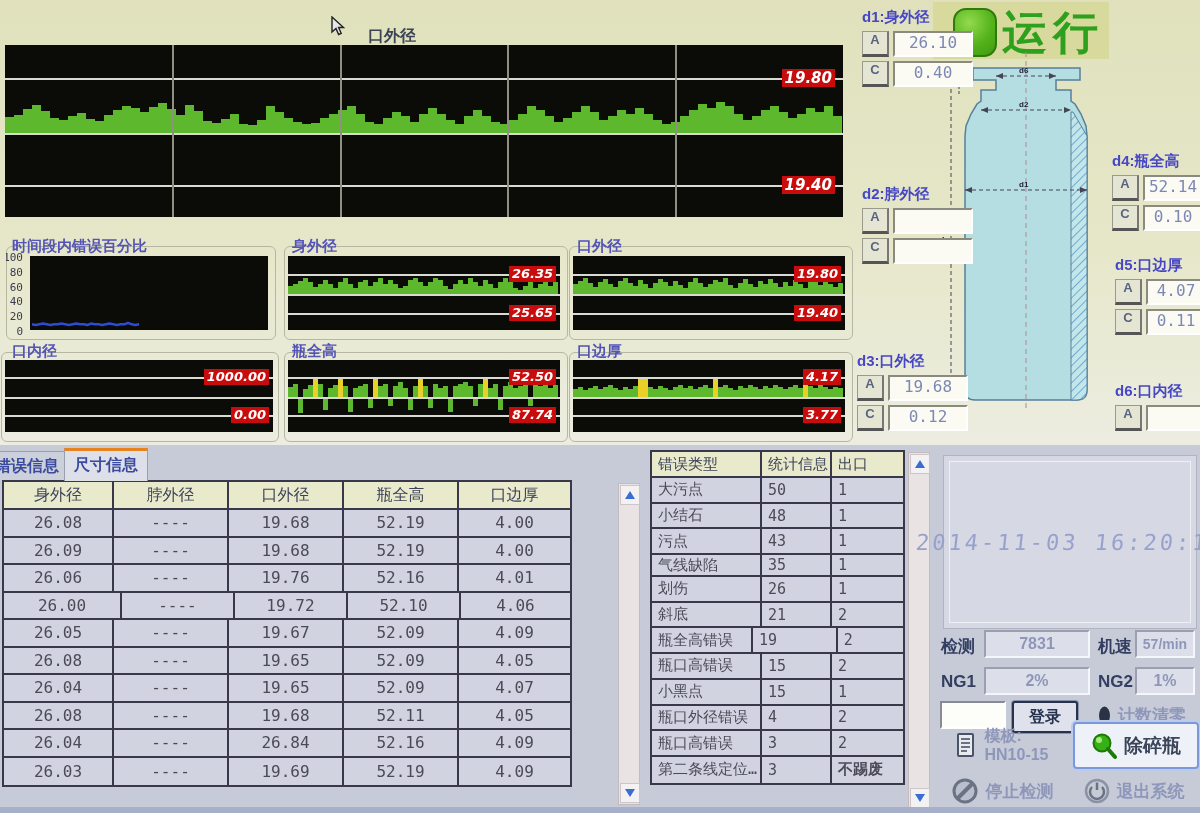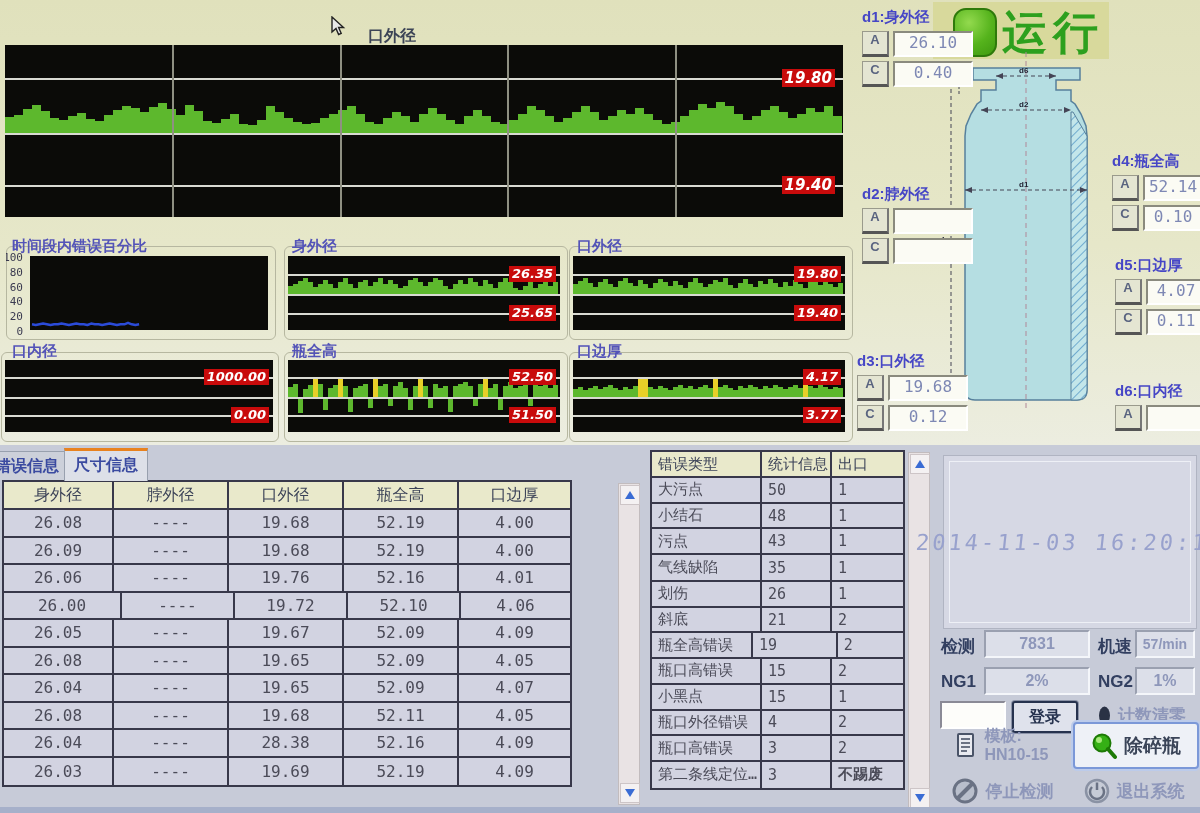--- a/index.html
+++ b/index.html
@@ -354,21 +354,21 @@
     <span class="lim" style="top:47px">0.00</span>
   </div>
 
   <div class="gbox" style="left:284px;top:352px;width:282px;height:88px"></div>
   <span class="ptitle" style="left:292px;top:342px">瓶全高</span>
   <div class="plot" style="left:288px;top:360px;width:272px;height:72px">
     <div class="hline" style="top:17px"></div>
     <div class="hline" style="top:37px"></div>
     <div class="hline" style="top:55px"></div>
     <span class="lim" style="top:9px">52.50</span>
-    <span class="lim" style="top:47px">51.50</span>
+    <span class="lim" style="top:47px">87.74</span>
   <div class="bar" style="left: 0px; width: 5px; height: 10px; top: 27px; background: rgb(93, 184, 45);"></div>
       <div class="bar" style="left: 5px; width: 5px; height: 13px; top: 24px; background: rgb(93, 184, 45);"></div>
       <div class="bar" style="left: 10px; width: 5px; height: 16px; top: 37px; background: rgb(93, 184, 45);"></div>
       <div class="bar" style="left: 15px; width: 5px; height: 8px; top: 29px; background: rgb(93, 184, 45);"></div>
       <div class="bar" style="left: 20px; width: 5px; height: 12px; top: 25px; background: rgb(93, 184, 45);"></div>
       <div class="bar" style="left: 25px; width: 5px; height: 19px; top: 18px; background: rgb(232, 208, 40);"></div>
       <div class="bar" style="left: 30px; width: 5px; height: 13px; top: 24px; background: rgb(93, 184, 45);"></div>
       <div class="bar" style="left: 35px; width: 5px; height: 13px; top: 37px; background: rgb(93, 184, 45);"></div>
       <div class="bar" style="left: 40px; width: 5px; height: 9px; top: 28px; background: rgb(93, 184, 45);"></div>
       <div class="bar" style="left: 45px; width: 5px; height: 12px; top: 25px; background: rgb(93, 184, 45);"></div>
@@ -649,21 +649,21 @@
       <div class="trow" style="height: 27.5px;">
         <div class="tcell" style="width: 110px;">26.08</div>
         <div class="tcell" style="width: 115px;">----</div>
         <div class="tcell" style="width: 115px;">19.68</div>
         <div class="tcell" style="width: 115px;">52.11</div>
         <div class="tcell" style="width: 111px;">4.05</div>
       </div>
       <div class="trow" style="height: 27.5px;">
         <div class="tcell" style="width: 110px;">26.04</div>
         <div class="tcell" style="width: 115px;">----</div>
-        <div class="tcell" style="width: 115px;">28.38</div>
+        <div class="tcell" style="width: 115px;">26.84</div>
         <div class="tcell" style="width: 115px;">52.16</div>
         <div class="tcell" style="width: 111px;">4.09</div>
       </div>
       <div class="trow" style="height: 27.5px;">
         <div class="tcell" style="width: 110px;">26.03</div>
         <div class="tcell" style="width: 115px;">----</div>
         <div class="tcell" style="width: 115px;">19.69</div>
         <div class="tcell" style="width: 115px;">52.19</div>
         <div class="tcell" style="width: 111px;">4.09</div>
       </div>
@@ -691,21 +691,21 @@
       <div class="trow" style="height: 25.7px;">
         <div class="tcell" style="width: 110px;">小结石</div>
         <div class="tcell" style="width: 70px;">48</div>
         <div class="tcell" style="width: 71px;">1</div>
       </div>
       <div class="trow" style="height: 25.7px;">
         <div class="tcell" style="width: 110px;">污点</div>
         <div class="tcell" style="width: 70px;">43</div>
         <div class="tcell" style="width: 71px;">1</div>
       </div>
-      <div class="trow" style="height: 27px;">
+      <div class="trow" style="height: 22px;">
         <div class="tcell" style="width: 110px;">气线缺陷</div>
         <div class="tcell" style="width: 70px;">35</div>
         <div class="tcell" style="width: 71px;">1</div>
       </div>
       <div class="trow" style="height: 25.7px;">
         <div class="tcell" style="width: 110px;">划伤</div>
         <div class="tcell" style="width: 70px;">26</div>
         <div class="tcell" style="width: 71px;">1</div>
       </div>
       <div class="trow" style="height: 25.7px;">

